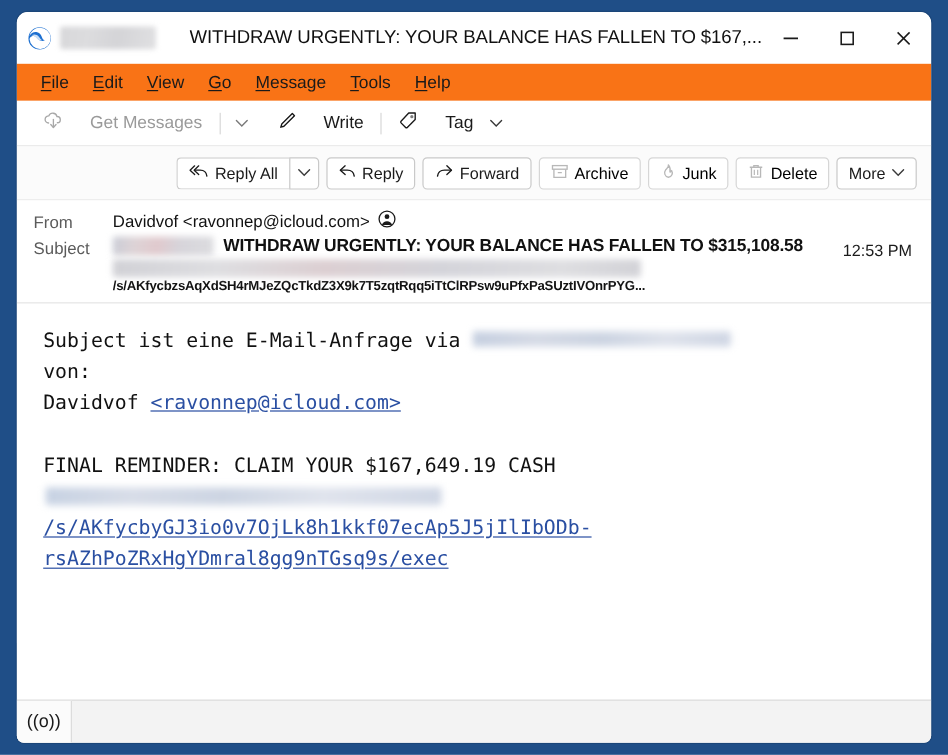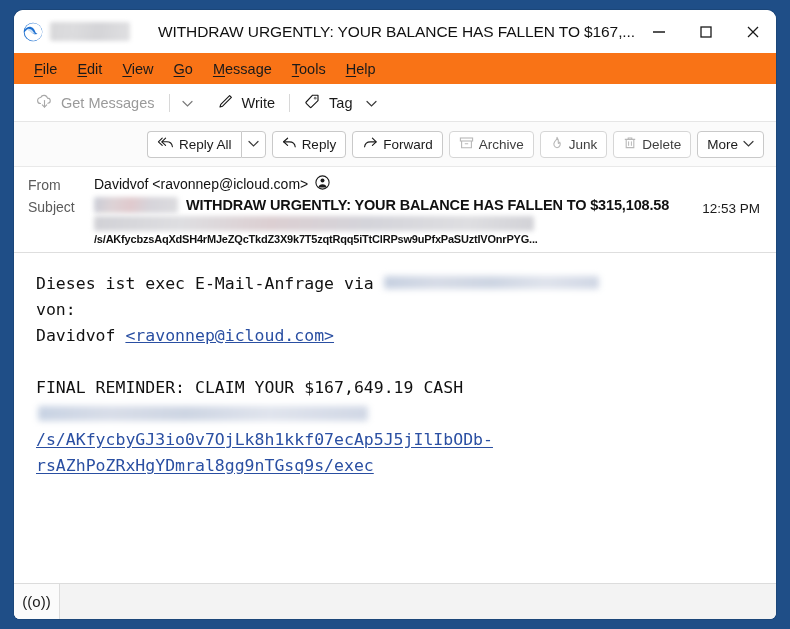--- a/index.html
+++ b/index.html
@@ -85,21 +85,21 @@
   
   #maintoolbar {
     height: 38px;
     background: #ffffff;
     display: flex;
     align-items: center;
     padding-left: 14px;
     border-bottom: 1px solid #e6e6e6;
   }
   .tbbtn {
-    display: flex; align-items: center; gap: 8px;
+    display: flex; align-items: center; gap: 22px;
     padding: 4px 8px;
     border-radius: 4px;
     font-size: 14.5px;
     color: #1a1a1a;
     white-space: nowrap;
   }
   .tbbtn.disabled { color: #9a9a9a; }
   .tb-sep {
     width: 1px; height: 18px; background: #d8d8d8; margin: 0 6px;
   }
@@ -120,21 +120,21 @@
     display: flex; align-items: center; gap: 5px;
     height: 27px;
     padding: 0 9px;
     font-size: 13.5px;
     color: #1b1b1b;
     background: #ffffff;
     border: 1px solid #c9c9c9;
     border-radius: 4px;
     white-space: nowrap;
   }
-  .abtn.dim { color: #404040; border-color: #d6d6d6; }
+  .abtn.dim { color: #000000; border-color: #d6d6d6; }
   .grp.joined .abtn:first-child { border-radius: 4px 0 0 4px; border-right: none; }
   .grp.joined .abtn:last-child  { border-radius: 0 4px 4px 0; padding: 0 6px; }
 
   
   #header {
     position: relative;
     background: #ffffff;
     padding: 6px 0 0 0;
     border-bottom: 1px solid #dedede;
     overflow: hidden;
@@ -488,21 +488,21 @@
     <div id="subj-line2-wrap">
       <div id="subj-blur2"></div>
       <div id="subj-line2">/s/AKfycbzsAqXdSH4rMJeZQcTkdZ3X9k7T5zqtRqq5iTtClRPsw9uPfxPaSUztIVOnrPYG...</div>
     </div>
 
   </div>
 
   <div id="bodyarea">
 
     <div class="mono" id="body-line1">
-      <span>Dieses ist exec E-Mail-Anfrage via </span><span class="inline-blur" style="width:215px;height:13px;"></span>
+      <span>Subject ist eine E-Mail-Anfrage via </span><span class="inline-blur" style="width:215px;height:13px;"></span>
     </div>
 
     <div class="mono">von:</div>
 
     <div class="mono"><span>Davidvof </span><span class="linkish">&lt;ravonnep@icloud.com&gt;</span></div>
 
     <div class="mono" style="height:26px;"> </div>
 
     <div class="mono">FINAL REMINDER: CLAIM YOUR $167,649.19 CASH</div>
 

